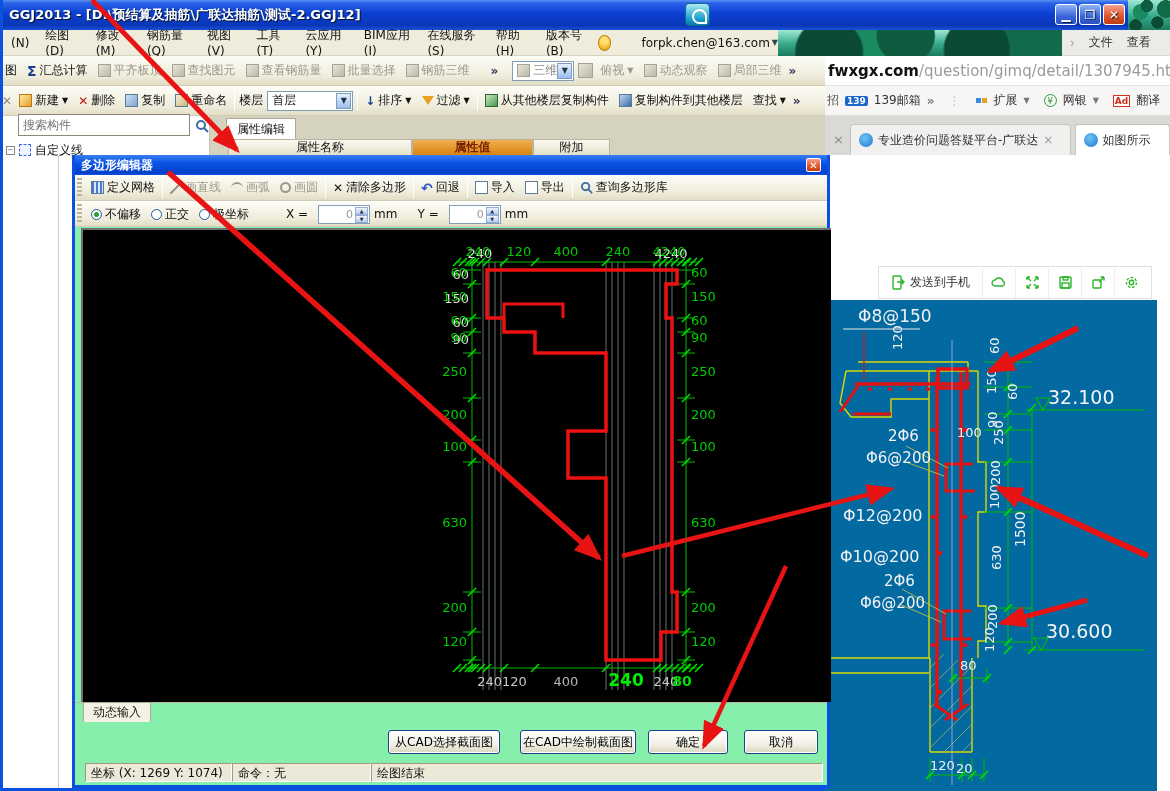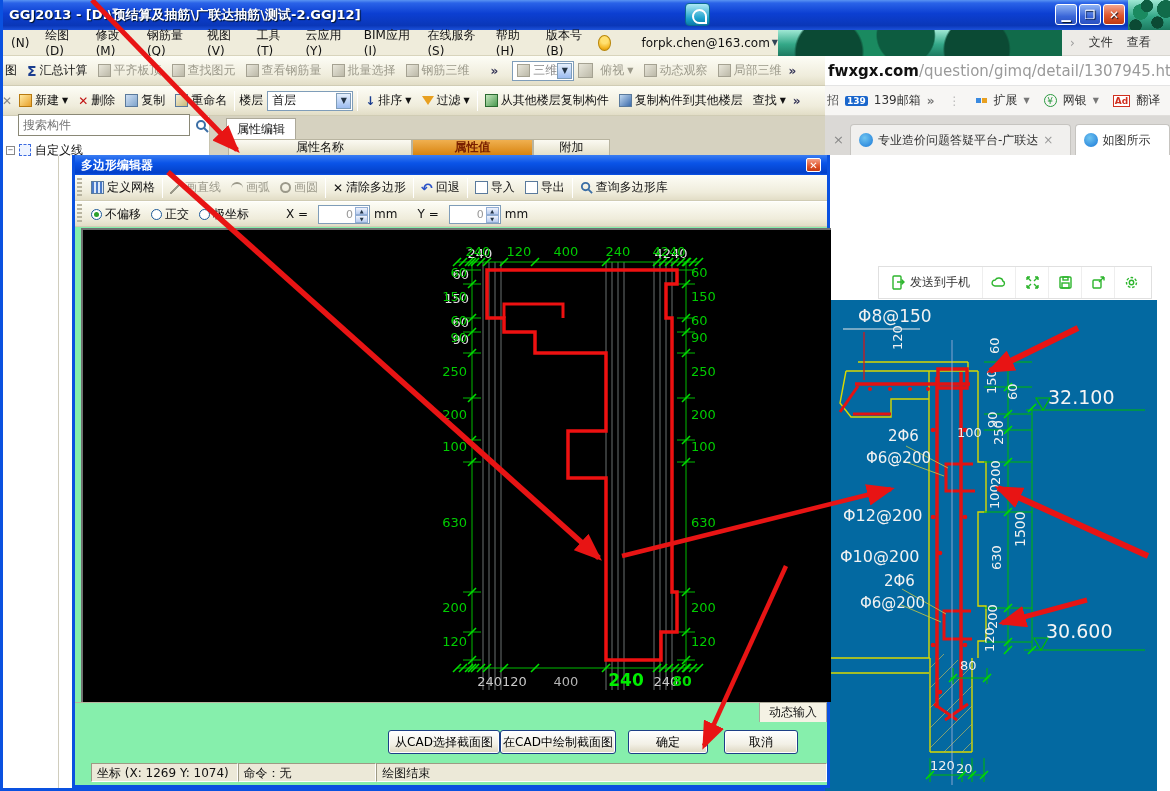--- a/index.html
+++ b/index.html
@@ -73,27 +73,27 @@
   .dmoderow { left:0; top:46px; width:752px; height:26px; border-top:1px solid #fff; }
   .radio { width:11px; height:11px; border:1px solid #1d5a99; border-radius:50%; background:#fff; display:inline-block; position:relative; }
   .radio.sel::after { content:''; position:absolute; left:2px; top:2px; width:5px; height:5px; border-radius:50%; background:#2ca02c; }
   .spin { width:52px; height:19px; border:1px solid #7f9db9; background:#fff; color:#999;
     font-size:11px; text-align:right; padding:2px 16px 0 0; position:relative; }
   .spin .ud { position:absolute; right:1px; top:1px; bottom:1px; width:13px; display:flex; flex-direction:column; }
   .spin .ud span { flex:1; background:linear-gradient(180deg,#f0f4fc,#b8ccf0); border:1px solid #93aed4;
     font-size:5px; color:#234; display:flex; align-items:center; justify-content:center; }
   .canvas { left:6px; top:73px; width:750px; height:474px; background:#000;
     border-top:2px solid #707070; border-left:2px solid #707070; }
-  .dynbar { left:0; top:547px; width:752px; height:20px; border-top:1px solid #b8b4a0; display:flex; align-items:flex-end;justify-content:flex-end; }
+  .dynbar { left:0; top:547px; width:752px; height:20px; border-top:1px solid #b8b4a0; display:flex; align-items:flex-end; }
   .dyntab { margin-left:8px; border:1px solid #aca899; border-bottom:none; background:#f4f2e4; padding:1px 9px; font-size:12px; }
   .btnrow { left:0; top:567px; width:752px; height:40px; display:flex; align-items:center; }
   .xpbtn { height:24px; border:1px solid #1d3f86; border-radius:3px; font-size:12px; font-family:inherit;
     background:linear-gradient(180deg,#ffffff,#f2f0e6 60%,#dcd6c0); box-shadow:inset 0 0 0 1px #fff;
     display:flex; align-items:center; justify-content:center; }
-  .statusrow { left:0; top:608px; width:752px; height:19px; display:flex; gap:0; padding-left:16px; }
+  .statusrow { left:0; top:608px; width:752px; height:19px; display:flex; gap:0; padding-left:10px; }
   .scell { border:1px solid; border-color:#9d9a84 #fff #fff #9d9a84; font-size:12px; padding:1px 5px; background:#ece9d8; white-space:nowrap; overflow:hidden; }
 
   
   .bmenu { left:1062px; top:30px; width:108px; height:26px; background:#edebe7; border-bottom:1px solid #d8d6d0;
     display:flex; align-items:center; gap:14px; padding-left:8px; color:#333; }
   .browser { left:825px; top:56px; width:345px; height:735px; background:#fff; z-index:5; }
   .urlrow { left:0; top:0; width:345px; height:30px; background:#fff; border-bottom:1px solid #e4e4e4;
     display:flex; align-items:center; padding-left:3px; font-size:15px; }
   .bmrow { left:0; top:30px; width:345px; height:30px; background:#f7f6f4; border-bottom:1px solid #e0dedb;
     display:flex; align-items:center; gap:6px; padding-left:2px; font-size:12px; color:#333; }
@@ -636,21 +636,21 @@
         <line x1="690" y1="266" x2="698" y2="258" stroke="#00dd00" stroke-width="1.6"></line>
         <line x1="690" y1="672" x2="698" y2="664" stroke="#00dd00" stroke-width="1.6"></line>
       </svg>
   </div>
 
   <div class="abs dynbar">
     <span class="dyntab">动态输入</span>
   </div>
   <div class="abs btnrow">
     <button class="xpbtn" style="margin-left:313px;width:112px;">从CAD选择截面图</button>
-    <button class="xpbtn" style="width:116px;">在CAD中绘制截面图</button>
+    <button class="xpbtn" style="margin-left:20px;width:116px;">在CAD中绘制截面图</button>
     <button class="xpbtn" style="margin-left:12px;width:80px;">确定</button>
     <button class="xpbtn" style="margin-left:16px;width:74px;">取消</button>
   </div>
   <div class="abs statusrow">
     <div class="scell" style="width:147px;">坐标 (X: 1269 Y: 1074)</div>
     <div class="scell" style="width:139px;">命令：无</div>
     <div class="scell" style="width:452px;">绘图结束</div>
   </div>
 </div>
 

